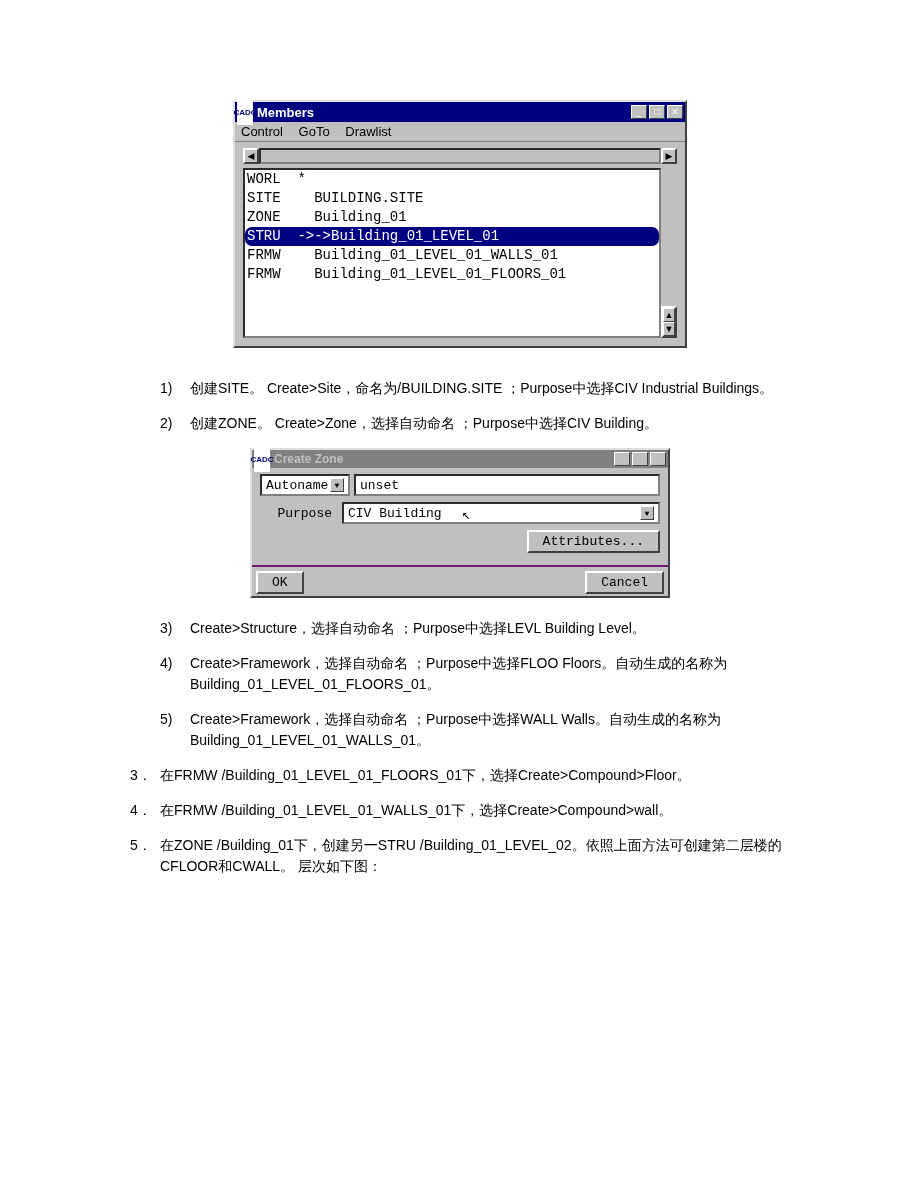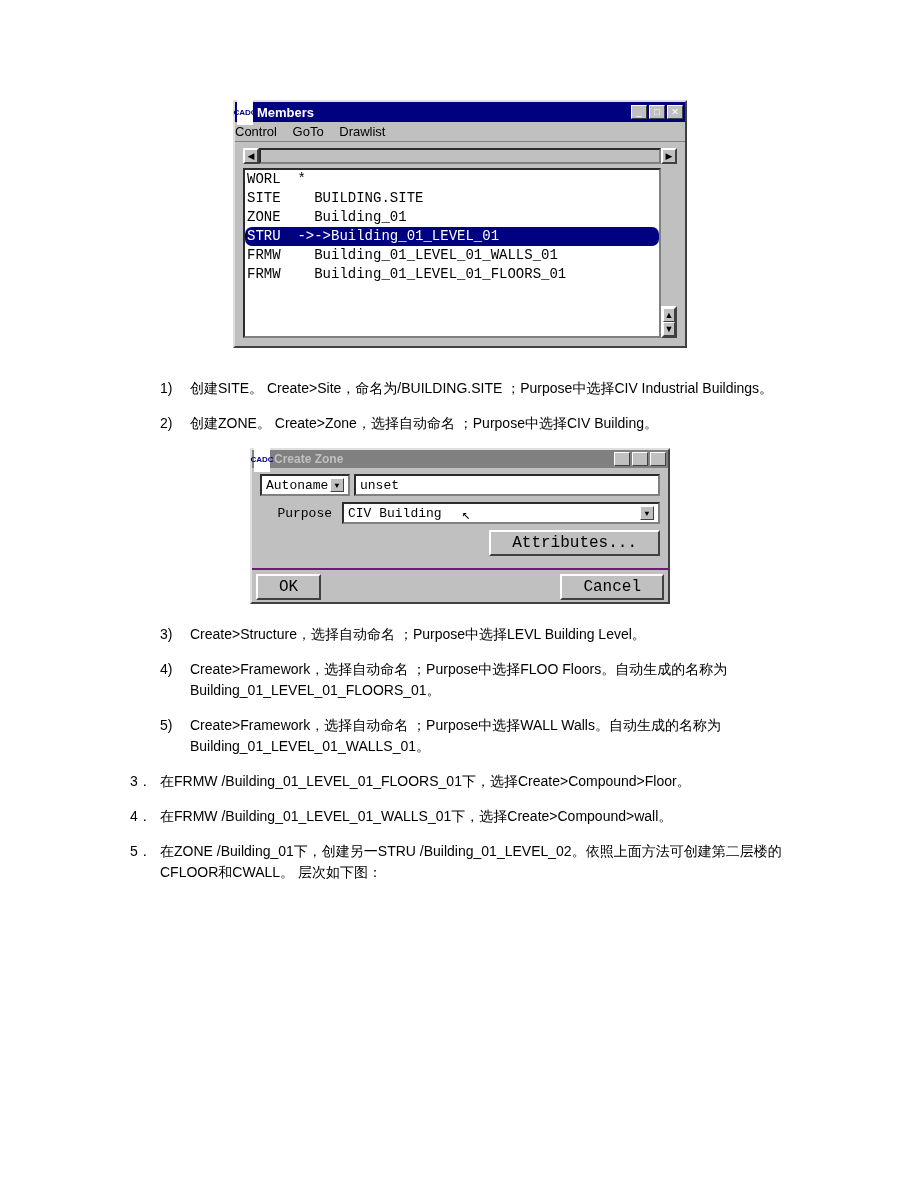--- a/index.html
+++ b/index.html
@@ -42,21 +42,21 @@
 .tb-btn {
   width: 16px; height: 14px;
   background: #c0c0c0;
   border: 1px solid;
   border-color: #fff #404040 #404040 #fff;
   display: flex; align-items: center; justify-content: center;
   font-size: 9px; font-family: sans-serif;
 }
 .menubar {
   background: #c0c0c0;
-  padding: 2px 0;
+  padding: 2px 6px;
   font-size: 13px;
   border-bottom: 1px solid #808080;
 }
 .menubar span { margin-right: 12px; }
 .hscroll-area {
   margin: 6px 8px 4px 8px;
   display: flex;
   align-items: center;
 }
 .scroll-btn {
@@ -163,23 +163,23 @@
   font-size: 8px;
 }
 .cursor-arrow {
   position: absolute; left: 118px; top: 2px;
   font-size: 14px; color: #000;
 }
 .zone-btn {
   background: #c0c0c0;
   border: 2px solid;
   border-color: #fff #404040 #404040 #fff;
-  padding: 2px 21px;
+  padding: 2px 14px;
   font-family: "Courier New", monospace;
-  font-size: 16px;
+  font-size: 13px;
 }
 .zone-btnrow { display: flex; justify-content: flex-end; margin-bottom: 6px; }
 .zone-footer {
   display: flex; justify-content: space-between;
   padding: 4px 4px 2px 4px;
   border-top: 2px solid #701a75;
 }
 </style>
 </head>
 <body>

